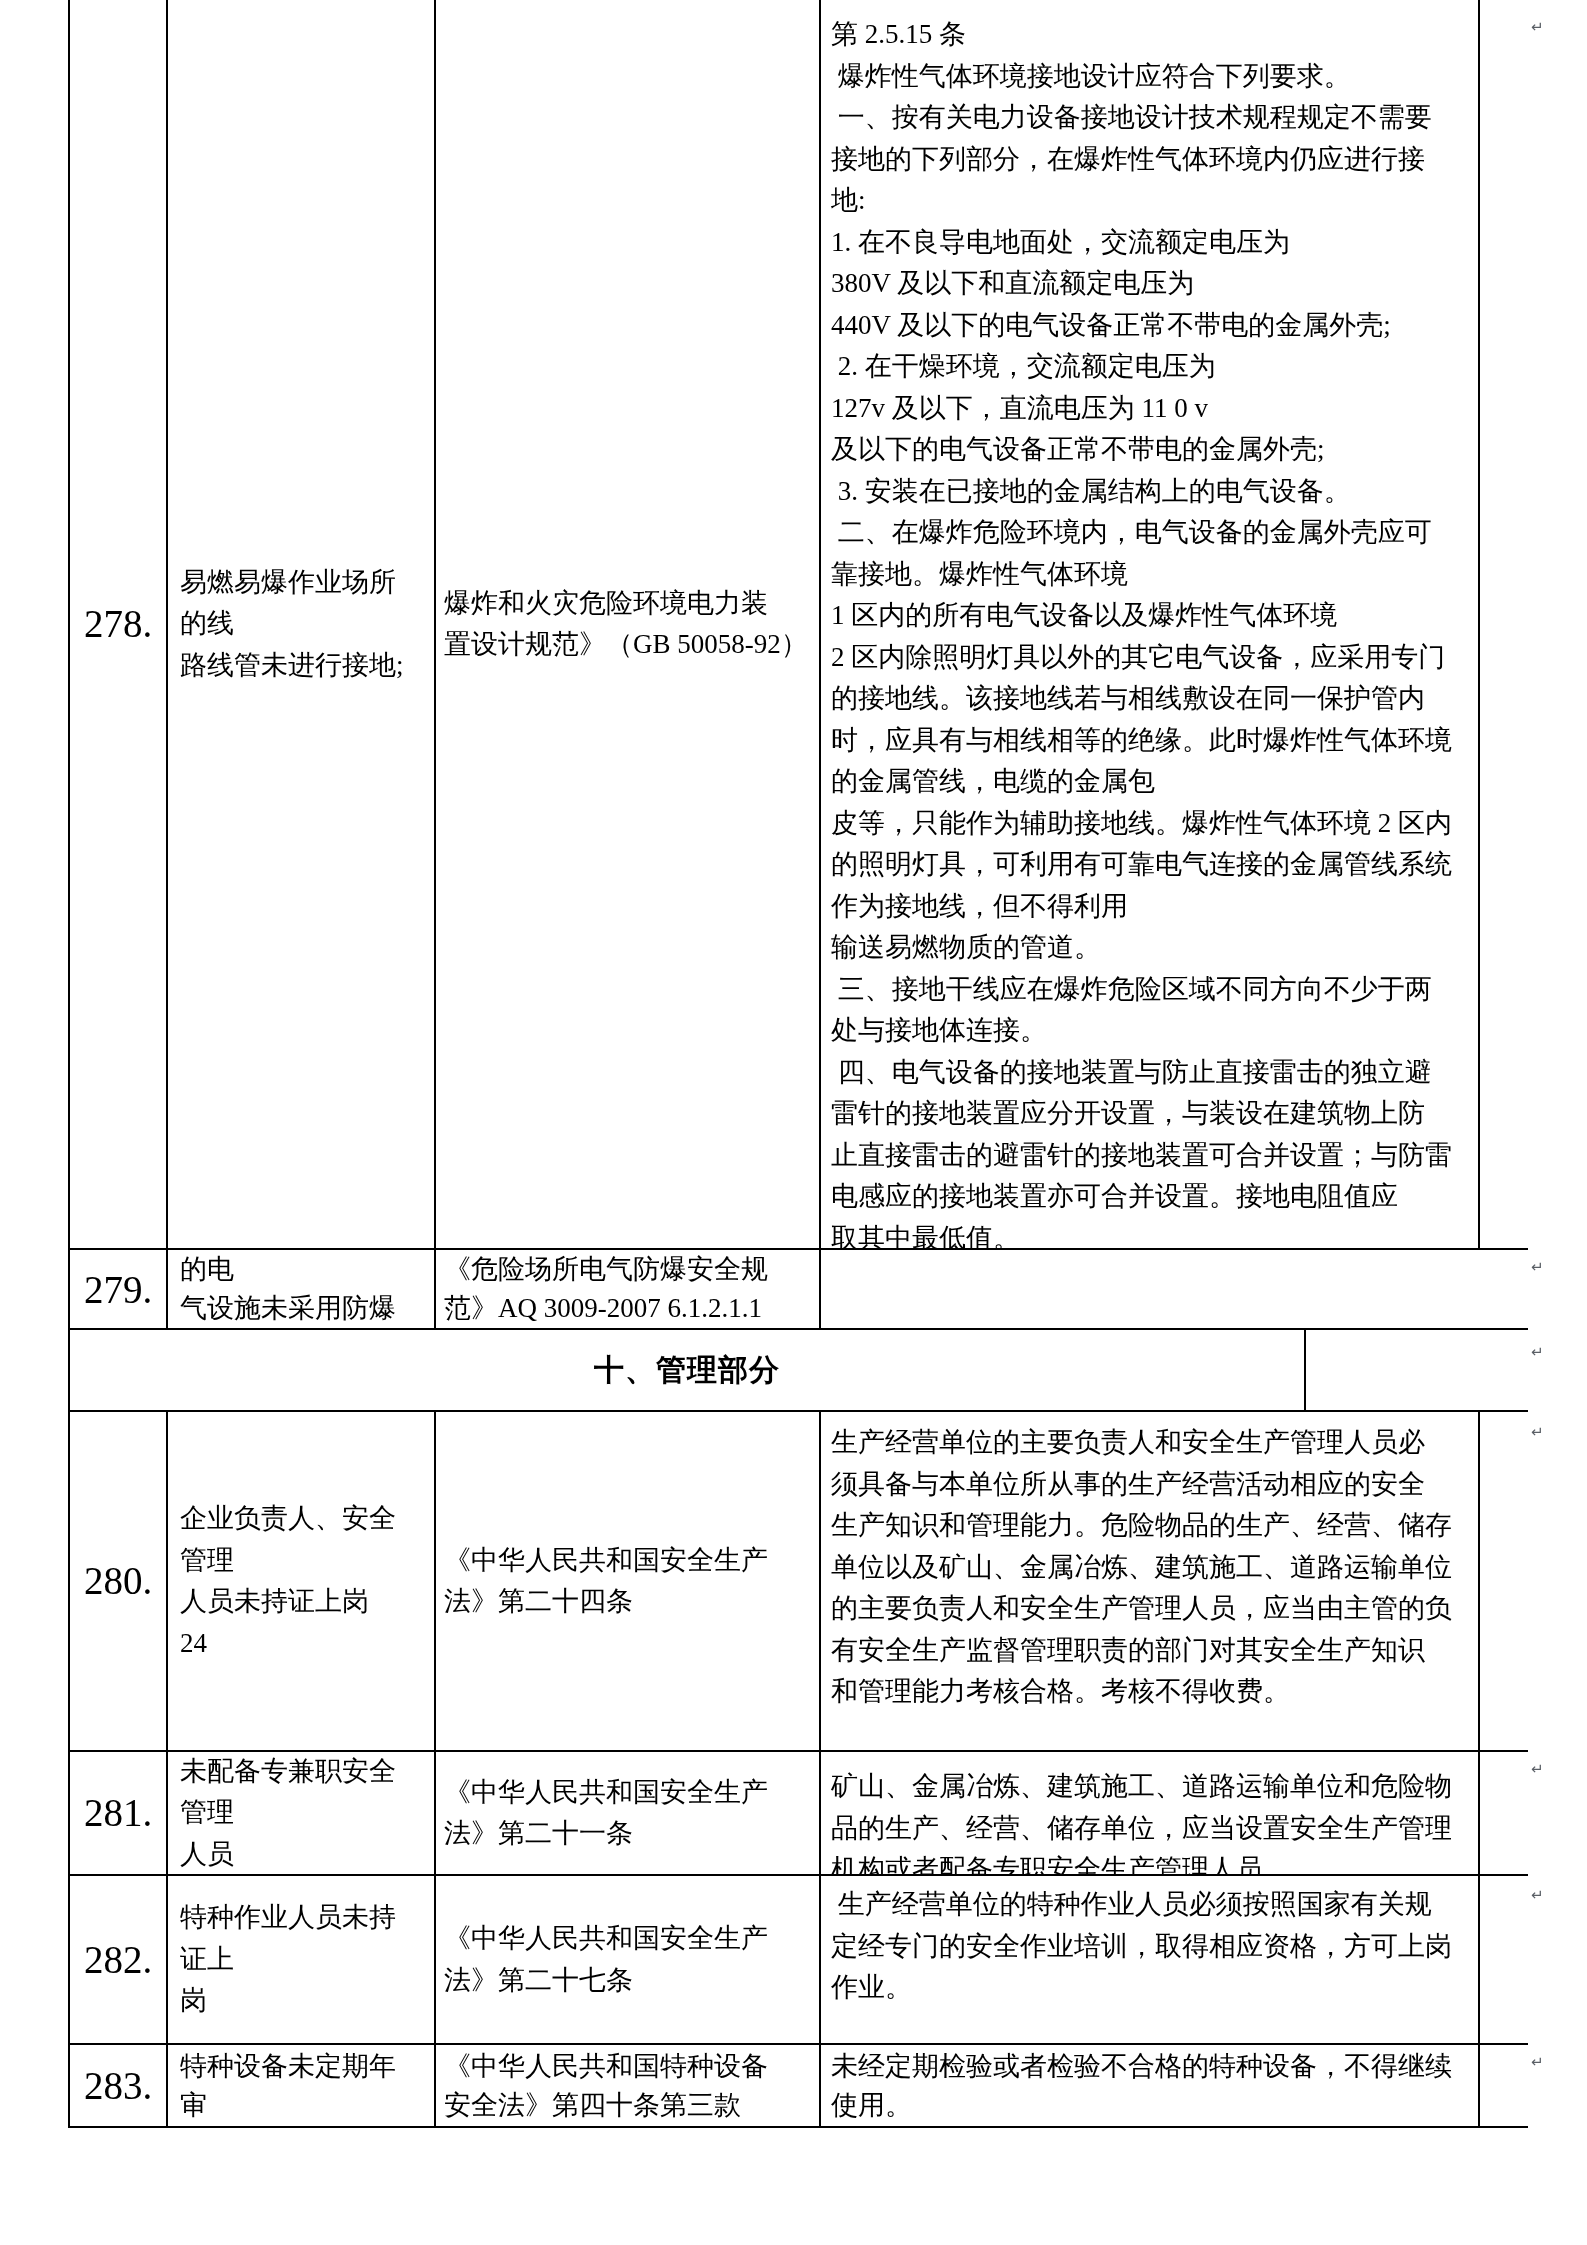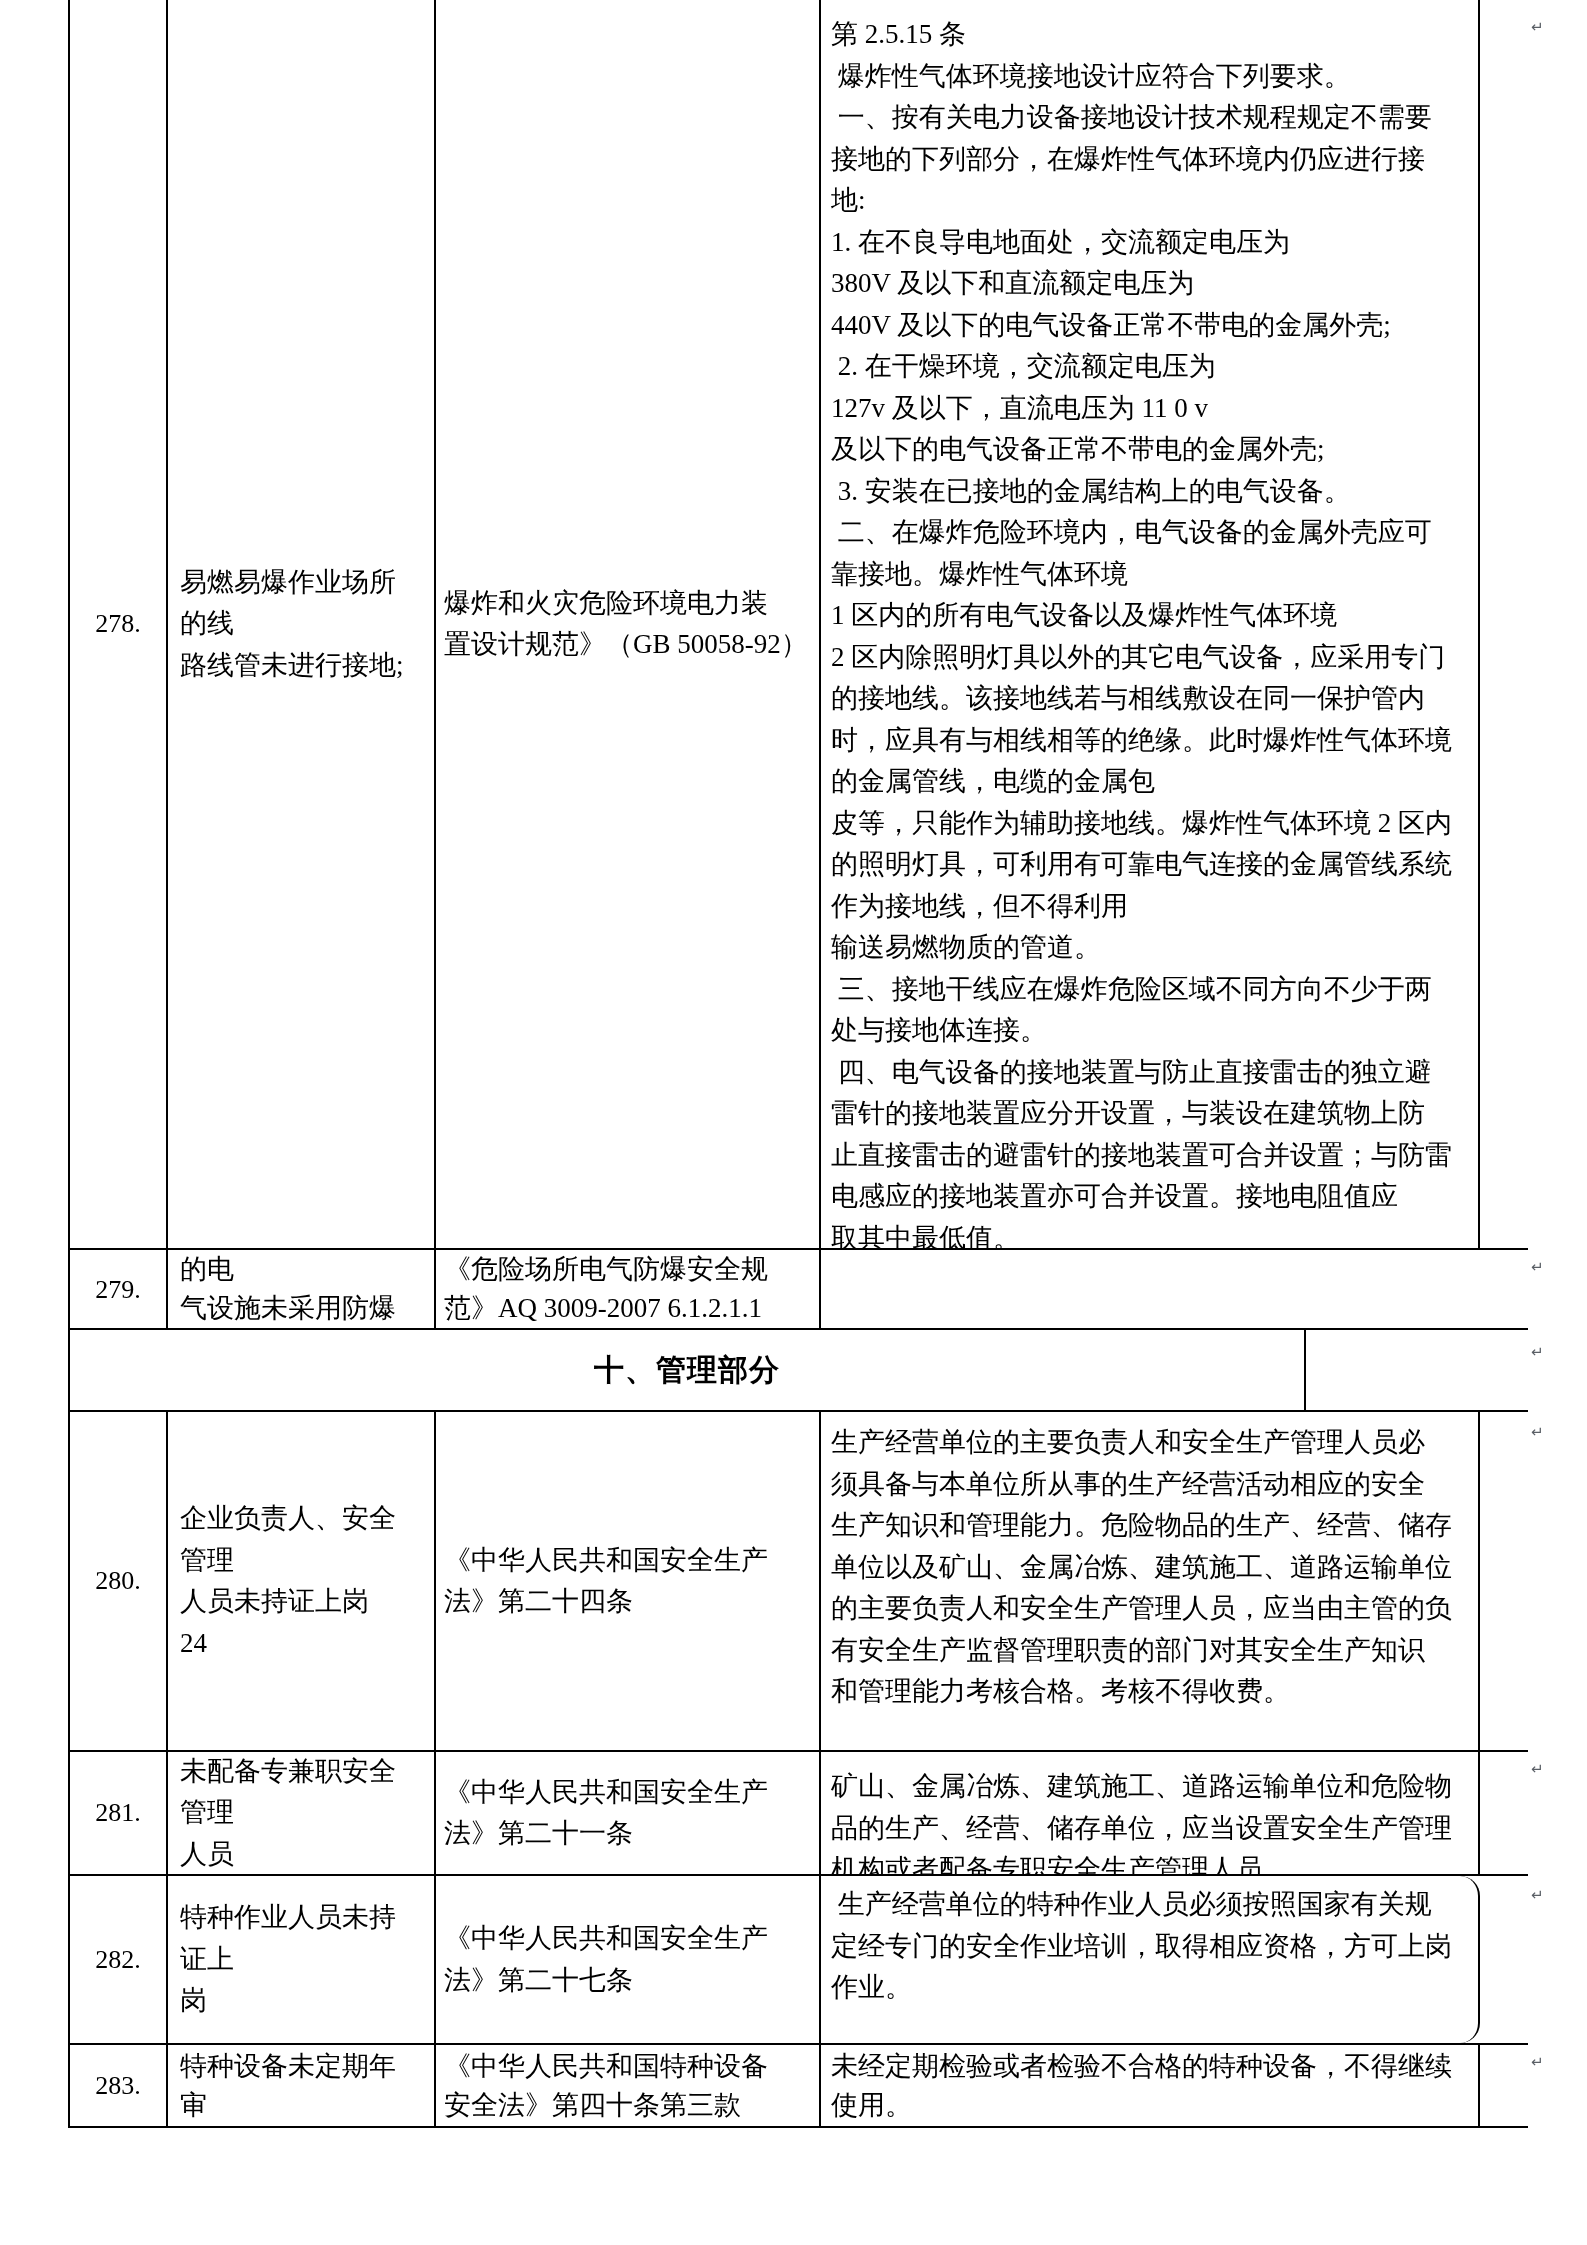--- a/index.html
+++ b/index.html
@@ -32,21 +32,21 @@
   .c1 { width: 98px;  align-items: center; }
   .c2 { width: 268px; padding: 0 12px; }
   .c3 { width: 385px; padding: 0 8px; }
   .c4 { width: 659px; padding: 14px 10px; }
   .top { justify-content: flex-start; }
   .txt {
     white-space: pre-wrap;
     font-size: 27px;
     line-height: 41.5px;
   }
-  .num { font-size: 26px; }
+  .num { font-size: 39px; }
   .tight .txt { line-height: 39px; }
   .r278 { height: 1250px; }
   .r279 { height: 80px; }
   .rsect { height: 82px; }
   .r280 { height: 340px; }
   .r281 { height: 124px; }
   .r282 { height: 169px; }
   .r283 { height: 83px; }
   .sect-cell {
     width: 1236px;
@@ -55,21 +55,21 @@
     display: flex;
     align-items: center;
     justify-content: center;
   }
   .sect-title {
     font-weight: bold;
     font-size: 30px;
     letter-spacing: 1px;
   }
   .p280c4 { padding-top: 10px; }
-  .p282c4 { padding-top: 8px; border-radius: 20px; }
+  .p282c4 { padding-top: 8px; }
   .pmark {
     position: absolute;
     left: 1531px;
     color: #5a5f66;
     font-size: 15px;
     font-family: "DejaVu Sans", sans-serif;
     line-height: 15px;
   }
 </style>
 </head>

